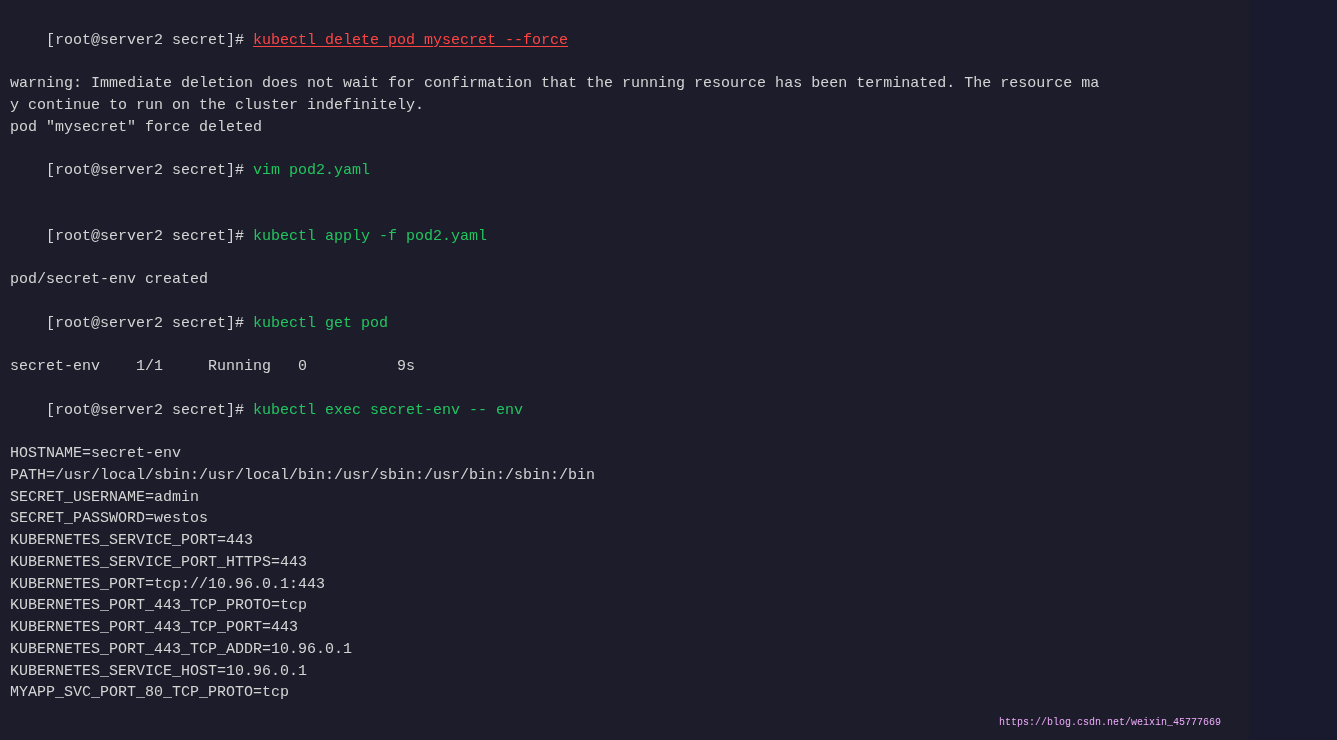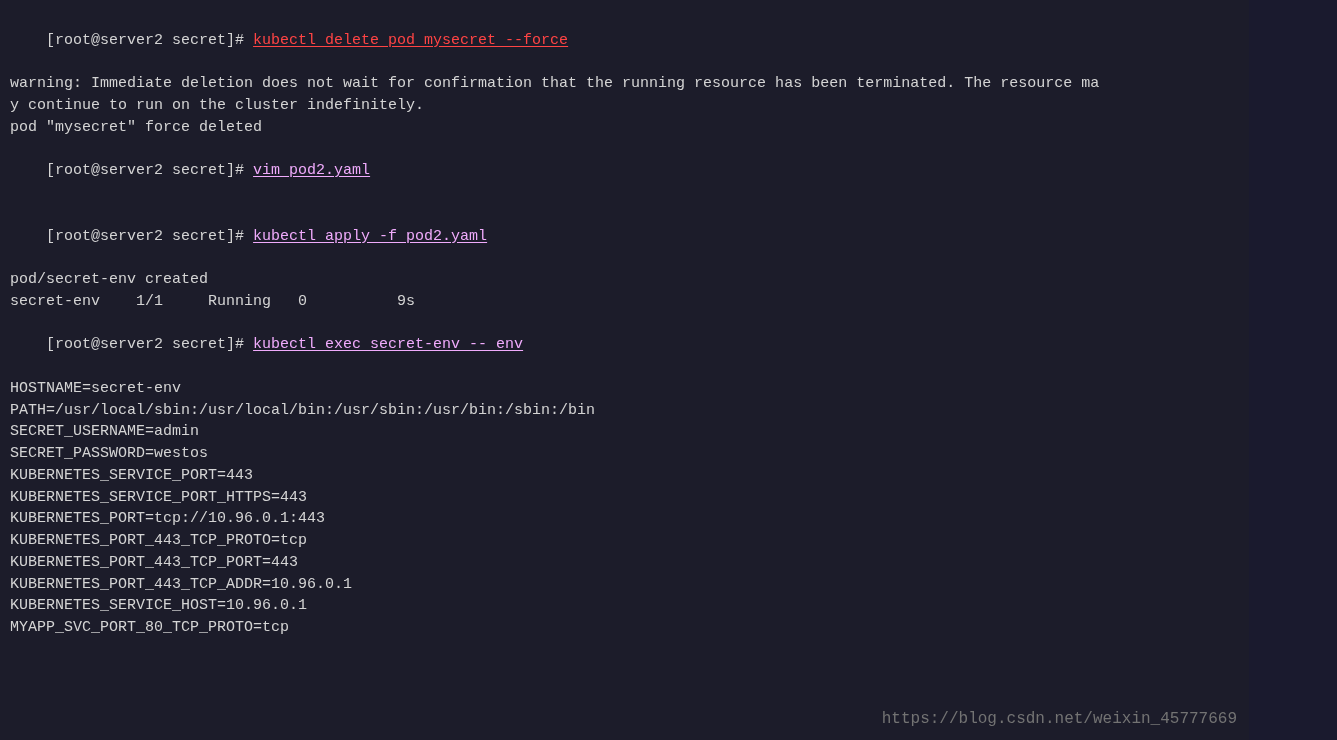--- a/index.html
+++ b/index.html
@@ -31,41 +31,40 @@
       white-space: pre;
       line-height: 1.45;
       font-size: 15px;
     }
 
     .prompt {
       color: #d4d4d4;
     }
 
     .cmd-highlight {
-      color: #f0abfc;
-      text-decoration: underline;
+      color: #22c55e;
       text-underline-offset: 2px;
     }
 
     .cmd-red {
       color: #ff4444;
       text-decoration: underline;
       text-underline-offset: 2px;
     }
 
     .output {
       color: #d4d4d4;
     }
 
     .watermark {
       position: absolute;
       bottom: 12px;
-      right: 12px;
-      color: #737373;
-      font-size: 16px;
+      right: 28px;
+      color: #f0abfc;
+      font-size: 10px;
       font-family: 'Courier New', Courier, monospace;
     }
   </style>
 </head>
 <body>
 
 <div class="terminal">
 
   <div class="line">
     <span class="prompt">[root@server2 secret]# </span><span class="cmd-red">kubectl delete pod mysecret --force</span>
@@ -80,20 +79,23 @@
   <div class="line">
     <span class="prompt">[root@server2 secret]# </span><span class="cmd-highlight">vim pod2.yaml</span>
   </div>
 
   <div class="line">
     <span class="prompt">[root@server2 secret]# </span><span class="cmd-highlight">kubectl apply -f pod2.yaml</span>
   </div>
 
   <div class="line output">pod/secret-env created</div>
 
+  <div class="line">
+    <span class="prompt">[root@server2 secret]# </span><span class="cmd-highlight">kubectl get pod</span>
+  </div>
 
 
   <div class="line output">secret-env    1/1     Running   0          9s</div>
 
   <div class="line">
     <span class="prompt">[root@server2 secret]# </span><span class="cmd-highlight">kubectl exec secret-env -- env</span>
   </div>
 
   <div class="line output">HOSTNAME=secret-env</div>
   <div class="line output">PATH=/usr/local/sbin:/usr/local/bin:/usr/sbin:/usr/bin:/sbin:/bin</div>

